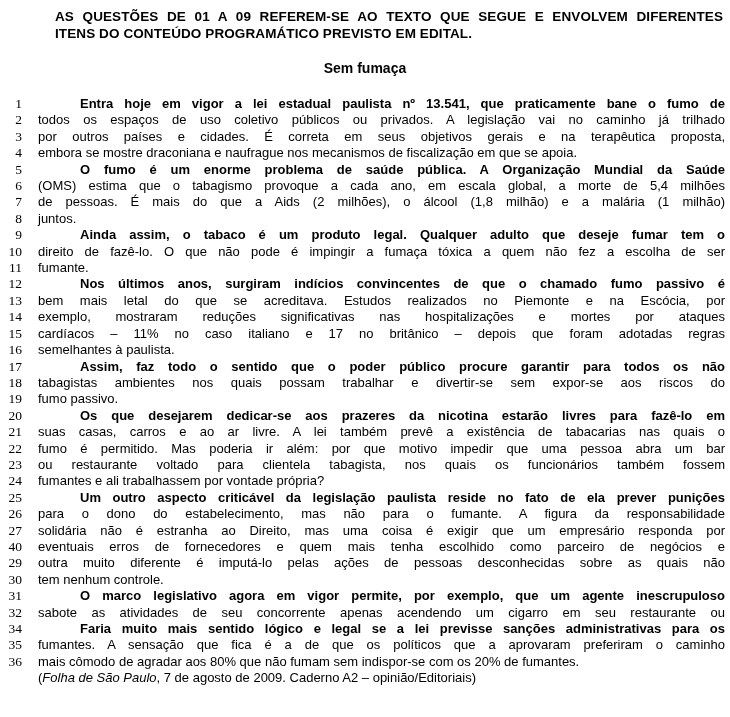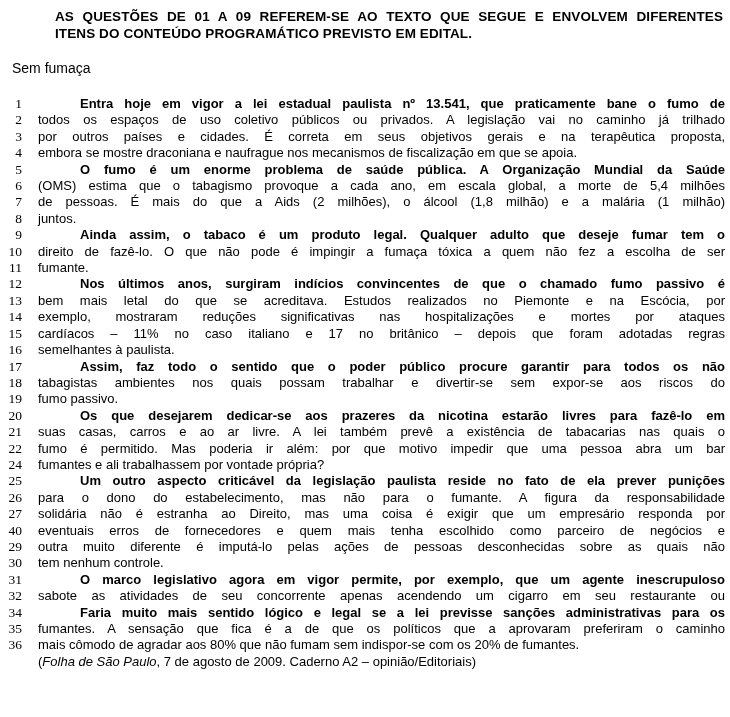--- a/index.html
+++ b/index.html
@@ -16,24 +16,24 @@
     margin: 8px 7px 0 55px;
     font-weight: bold;
     font-size: 13.5px;
     line-height: 17px;
     letter-spacing: 0.1px;
   }
   .justify-line { text-align: justify; text-align-last: justify; }
 
   .doc-title {
     margin: 18px 0 0 0;
-    font-weight: normal;
+    text-align: center;
+    font-weight: bold;
     font-size: 14px;
     line-height: 17px;
-    padding-left: 12px;
   }
 
   .body-block { margin: 19px 5px 0 0; }
 
   .line-row { display: flex; line-height: 16.4px; font-size: 13px; }
   .line-num {
     flex: 0 0 22px;
     text-align: right;
     font-family: "Liberation Serif", "DejaVu Serif", serif;
     font-size: 13.5px;
@@ -171,20 +171,24 @@
   <div class="line-row">
     <span class="line-num">21</span>
     <span class="line-text">suas casas, carros e ao ar livre. A lei também prevê a existência de tabacarias nas quais o</span>
   </div>
 
   <div class="line-row">
     <span class="line-num">22</span>
     <span class="line-text">fumo é permitido. Mas poderia ir além: por que motivo impedir que uma pessoa abra um bar</span>
   </div>
 
+  <div class="line-row">
+    <span class="line-num">23</span>
+    <span class="line-text">ou restaurante voltado para clientela tabagista, nos quais os funcionários também fossem</span>
+  </div>
 
   <div class="line-row">
     <span class="line-num">24</span>
     <span class="line-text para-end">fumantes e ali trabalhassem por vontade própria?</span>
   </div>
 
   <div class="line-row">
     <span class="line-num">25</span>
     <span class="line-text para-start">Um outro aspecto criticável da legislação paulista reside no fato de ela prever punições</span>
   </div>

